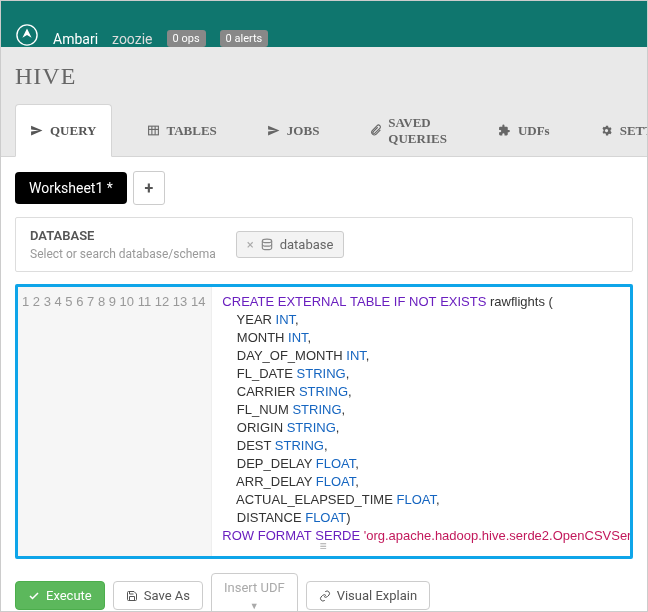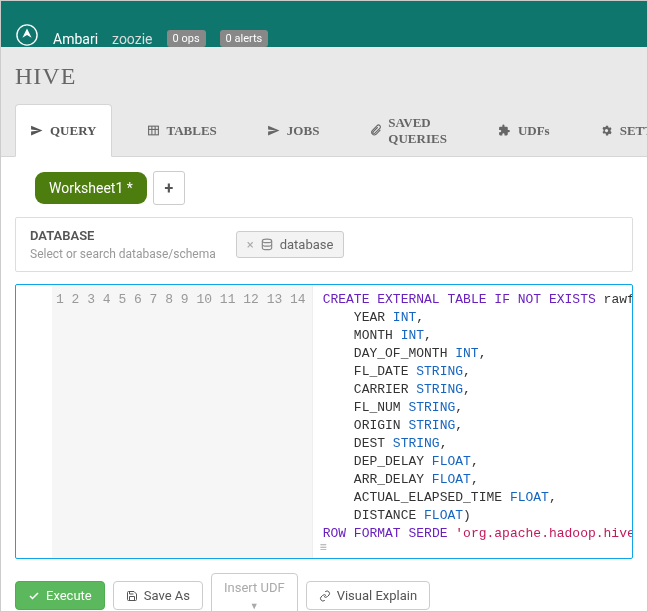--- a/index.html
+++ b/index.html
@@ -69,26 +69,25 @@
     color: #555;
     border: 1px solid #d5d5d5;
     border-bottom-color: #fff;
     border-radius: 4px 4px 0 0;
   }
   .tab .ico { width: 14px; height: 14px; display:inline-flex;}
   
   .content { padding: 14px; }
   .worktabs { display:flex; align-items:center; gap:6px; margin-bottom: 12px;}
   .worktab {
-    background: #4d7c0f;
+    background: #000000;
     color: #fff;
     font-size: 14px;
     padding: 8px 14px;
-    border-radius: 9px;
-    margin-left: 20px;
+    border-radius: 4px;
   }
   .addtab {
     border: 1px solid #ccc;
     background: #fff;
     color: #555;
     width: 32px; height: 34px;
     display:flex; align-items:center; justify-content:center;
     border-radius: 3px;
     font-size: 16px; font-weight: bold;
     cursor: pointer;
@@ -108,29 +107,28 @@
     border:1px solid #ccc;
     background:#f3f3f3;
     padding:5px 10px;
     border-radius:3px;
     display:flex; align-items:center; gap:6px;
     color:#666;
     font-size:13px;
   }
   
   .editor {
-    border: 1px solid #0ea5e9;
+    border: 3px solid #0ea5e9;
     margin-top: 12px;
     height: 275px;
     overflow: hidden;
     position: relative;
     border-radius: 2px;
-    font-family: Liberation Mono, monospace;
+    font-family: Liberation Sans, sans-serif;
     font-size: 13px;
-    padding-left: 36px;
   }
   .editor-inner { display:flex; height: 100%; }
   .gutter {
     background: #f6f6f6;
     border-right: 1px solid #eee;
     padding: 6px 6px 6px 4px;
     text-align: right;
     color: #999;
     line-height: 18px;
     min-width: 30px;

